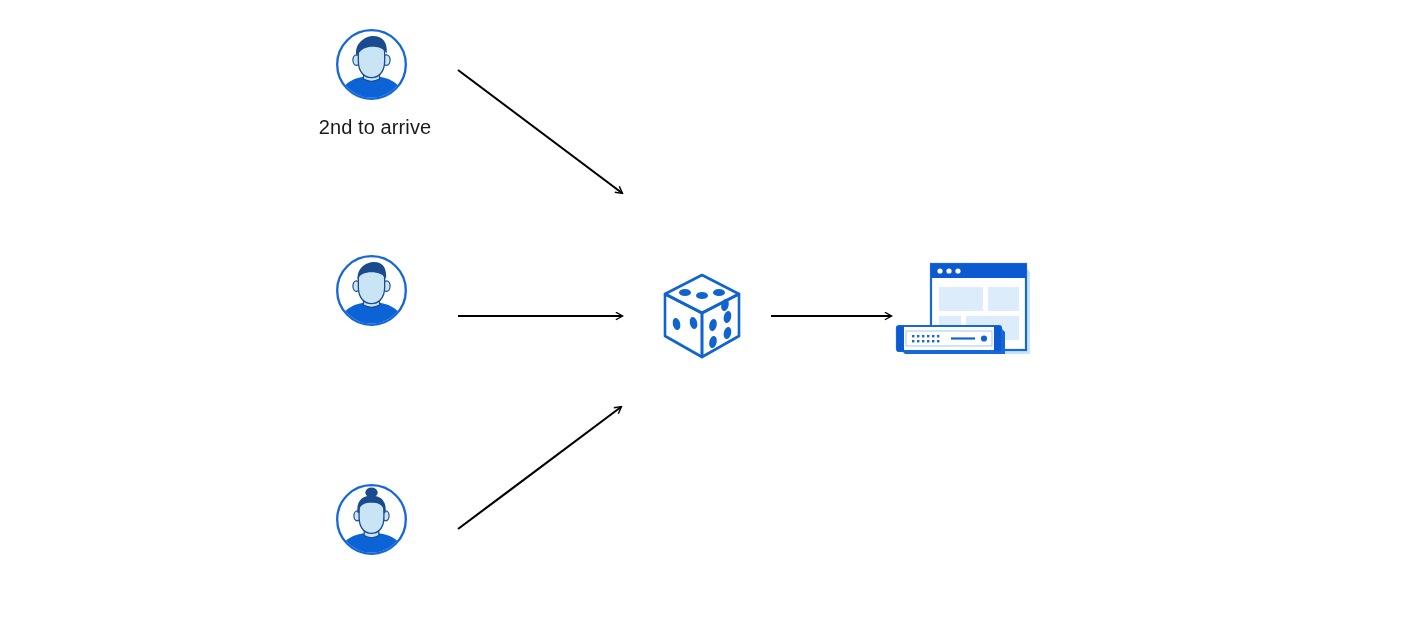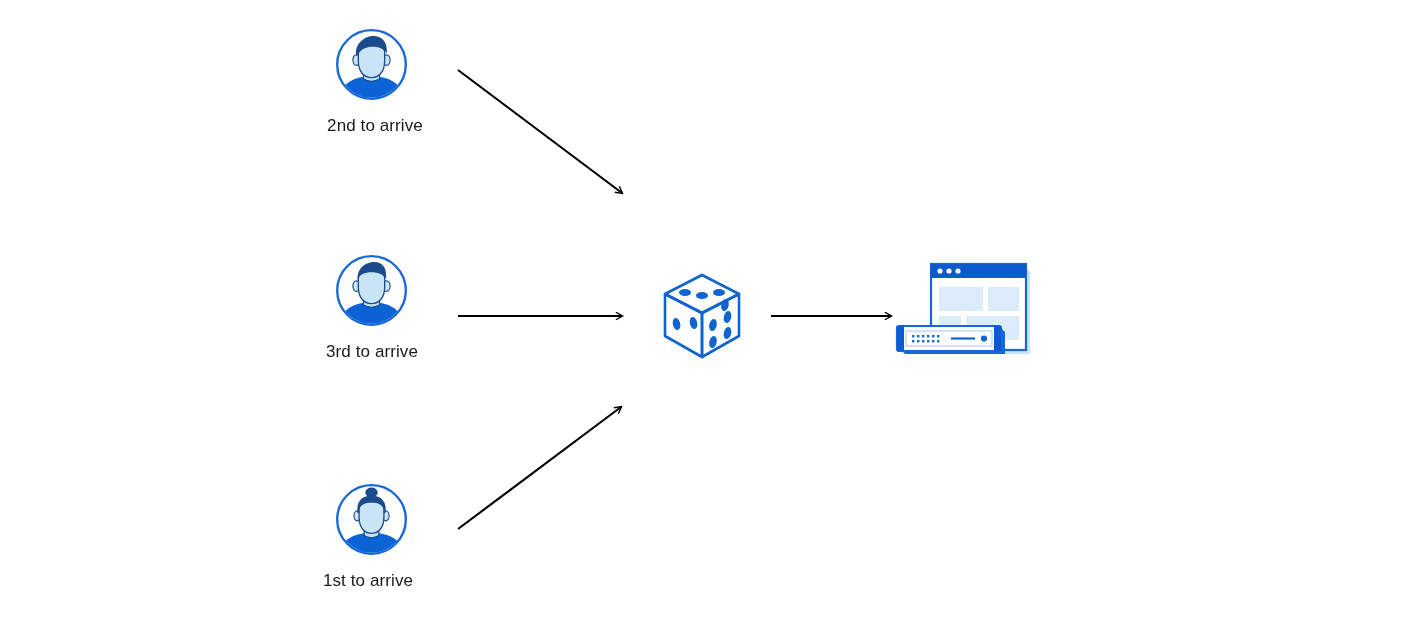--- a/index.html
+++ b/index.html
@@ -20,21 +20,21 @@
     top: 0;
     width: 1405px;
     height: 633px;
   }
   .node {
     position: absolute;
   }
   .label {
     position: absolute;
     font-family: "Liberation Sans", sans-serif;
-    font-size: 17px;
+    font-size: 20px;
     color: #1a1a1a;
     text-align: center;
     white-space: nowrap;
     letter-spacing: 0.1px;
   }
   svg { display: block; overflow: visible; }
   .arrow-layer {
     position: absolute;
     left: 0; top: 0;
     width: 1405px;
@@ -96,21 +96,20 @@
       <g clip-path="url(#clipB)">
         <path d="M 6 100 C 6 76 26 66 50 66 C 74 66 94 76 94 100 Z" fill="#0b63d6"></path>
         <path d="M 39 55 L 39 70 Q 50 76 61 70 L 61 55 Z" fill="#c8e4f5" stroke="#1b4b8f" stroke-width="1.6"></path>
         <ellipse cx="29.5" cy="44" rx="5" ry="7.2" fill="#c8e4f5" stroke="#1b4b8f" stroke-width="1.6"></ellipse>
         <ellipse cx="70.5" cy="44" rx="5" ry="7.2" fill="#c8e4f5" stroke="#1b4b8f" stroke-width="1.6"></ellipse>
         <path d="M 32 33 C 32 20 68 20 68 33 L 68 46 C 68 62 58 68 50 68 C 42 68 32 62 32 46 Z" fill="#c8e4f5" stroke="#1b4b8f" stroke-width="1.8"></path>
         <path d="M 31 35 C 30 17 45 11 53 11 C 67 11 71 21 70 34 C 66 28 60 25 50 25 C 40 25 34 28 31 35 Z" fill="#1b4b8f"></path>
       </g>
     </svg>
   </div>
-  <div class="label" style="left:272px; top:342px; width:200px;">3rd to arrive</div>
 
   <div class="node" style="left:335px; top:483px; width:73px; height:73px;">
     <svg width="73" height="73" viewBox="0 0 100 100">
       <circle cx="50" cy="50" r="47" fill="#ffffff" stroke="#1668d8" stroke-width="3.2"></circle>
       <clipPath id="clipC">
           <circle cx="50" cy="50" r="45.6"></circle>
         </clipPath>
       <g clip-path="url(#clipC)">
         <path d="M 6 100 C 6 78 26 68 50 68 C 74 68 94 78 94 100 Z" fill="#0b63d6"></path>
         <path d="M 40 54 L 40 72 Q 50 78 60 72 L 60 54 Z" fill="#c8e4f5" stroke="#1b4b8f" stroke-width="1.6"></path>
@@ -119,21 +118,20 @@
         <path d="M 33 34 C 33 21 67 21 67 34 L 67 47 C 67 63 58 69 50 69 C 42 69 33 63 33 47 Z" fill="#c8e4f5" stroke="#1b4b8f" stroke-width="1.8"></path>
 
         <ellipse cx="50" cy="13" rx="8.5" ry="7" fill="#1b4b8f"></ellipse>
 
         <path d="M 32 40 C 30 22 40 17 50 17 C 60 17 70 22 68 40 C 66 30 60 27 50 27 C 40 27 34 30 32 40 Z" fill="#1b4b8f"></path>
         <path d="M 32 40 C 31 30 34 25 38 22" fill="none" stroke="#1b4b8f" stroke-width="2.6" stroke-linecap="round"></path>
         <path d="M 68 40 C 69 30 66 25 62 22" fill="none" stroke="#1b4b8f" stroke-width="2.6" stroke-linecap="round"></path>
       </g>
     </svg>
   </div>
-  <div class="label" style="left:268px; top:571px; width:200px;">1st to arrive</div>
 
   <div class="node" style="left:661px; top:272px; width:82px; height:88px;">
     <svg width="82" height="88" viewBox="0 0 82 88">
       <g fill="none" stroke="#1064cf" stroke-width="2.6" stroke-linejoin="round">
 
         <path d="M 41 3 L 78 22 L 41 41 L 4 22 Z"></path>
 
         <path d="M 4 22 L 41 41 L 41 85 L 4 64 Z"></path>
 
         <path d="M 78 22 L 78 64 L 41 85 L 41 41 Z"></path>

